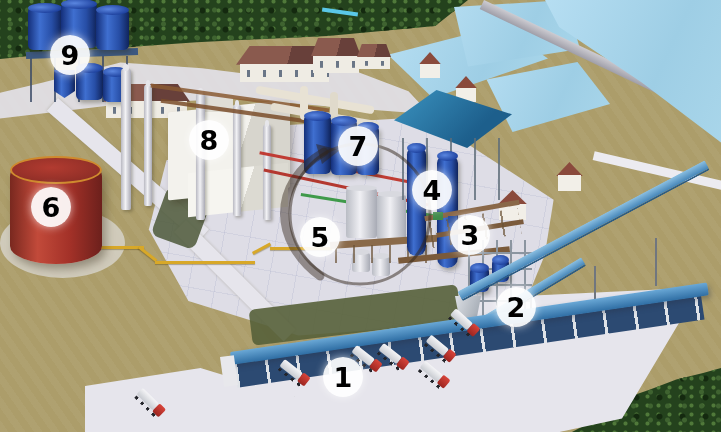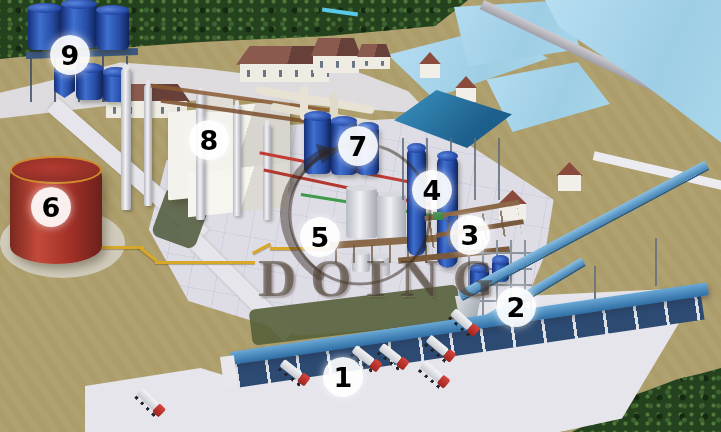--- a/index.html
+++ b/index.html
@@ -246,21 +246,20 @@
       <div class="trailer"></div>
       <div class="cab"></div>
       <div class="wheels"></div>
     </div>
 
   <svg class="abs" style="left:248px;top:138px;" width="215" height="160" viewBox="0 0 215 160">
     <circle cx="112" cy="76" r="70" fill="none" stroke="rgba(48,36,24,.5)" stroke-width="3"></circle>
     <path d="M 72 138 C 26 104, 22 46, 76 14" fill="none" stroke="rgba(48,36,24,.45)" stroke-width="9" stroke-linecap="round"></path>
     <polygon points="68,6 92,12 74,26" fill="rgba(48,36,24,.5)"></polygon>
   </svg>
-  <div id="wm-text">DOING</div>
 
   <div class="marker" style="left:323px;top:357px;">1</div>
   <div class="marker" style="left:496px;top:287px;">2</div>
   <div class="marker" style="left:450px;top:215px;">3</div>
   <div class="marker" style="left:412px;top:170px;">4</div>
   <div class="marker" style="left:300px;top:217px;">5</div>
   <div class="marker" style="left:31px;top:187px;">6</div>
   <div class="marker" style="left:338px;top:126px;">7</div>
   <div class="marker" style="left:189px;top:120px;">8</div>
   <div class="marker" style="left:50px;top:35px;">9</div>

